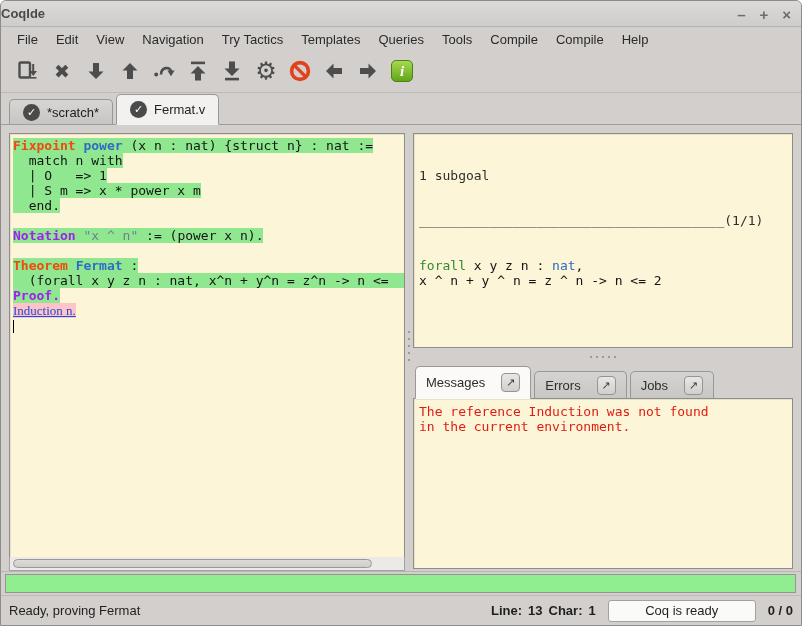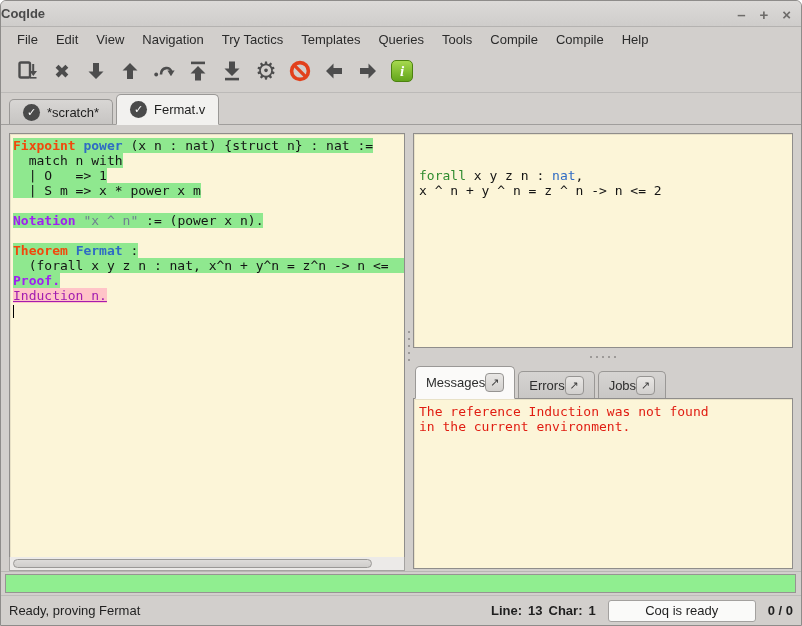--- a/index.html
+++ b/index.html
@@ -55,38 +55,38 @@
   .code, .mono { font-family:"DejaVu Sans Mono",monospace; font-size:13px; line-height:15px; white-space:pre; }
   .code-line { height:15px; }
   .hl-green  { background:#8fe88f; }
   .hl-pink   { background:#ffc4c8; }
   .line-green-full { background:#8fe88f; }
   .seg-kw1    { color:#f1480c; font-weight:bold; }
   .seg-ident  { color:#2f6bc4; font-weight:bold; }
   .seg-kw2    { color:#a020f0; font-weight:bold; }
   .seg-string { color:#708090; }
   .seg-plain  { color:#141414; }
-  .seg-error  { color:#a21caf; text-decoration:underline; }
+  .seg-error  { color:#1d4ed8; text-decoration:underline;font-family:Liberation Serif, serif; }
   .seg-forall { color:#2e8b2e; }
   .seg-type   { color:#2f6bc4; }
   .caret { display:inline-block; width:1px; height:13px; background:#000; vertical-align:text-bottom; }
   .hscroll { height:14px; background:#eceae8; border:1px solid #a5a3a1; border-top:none; position:relative; }
   .hthumb { position:absolute; left:3px; top:2px; height:9px; width:91%; background:linear-gradient(#dddbd9,#cfcdcb); border:1px solid #9a9896; border-radius:5px; }
   .vsplit { position:absolute; left:404px; top:0; width:8px; height:100%; display:flex; flex-direction:column; align-items:center; justify-content:flex-start; }
   .vsplit .dots { margin-top:205px; display:flex; flex-direction:column; gap:5px; }
   .dot { width:2px; height:2px; border-radius:50%; background:#8b8987; }
   .goal-pane { position:absolute; left:412px; right:8px; top:7px; height:215px; padding:4px 4px 0 5px; overflow:hidden; }
   .hsplit { position:absolute; left:412px; right:8px; top:224px; height:14px; display:flex; align-items:center; justify-content:center; }
   .hsplit .dots { display:flex; gap:4px; }
   .goal-sep-line { display:flex; }
   
   .console { position:absolute; left:412px; right:8px; top:238px; bottom:2px; display:flex; flex-direction:column; }
   .console-tabs { height:34px; display:flex; align-items:flex-end; padding-left:2px; }
   .ctab {
-    display:inline-flex; align-items:center; gap:0; padding:0 10px; height:27px;
+    display:inline-flex; align-items:center; gap:16px; padding:0 10px; height:27px;
     background:linear-gradient(#d6d4d2,#c9c7c5); border:1px solid #9a9896; border-bottom:none;
     border-radius:5px 5px 0 0; margin-right:3px;
   }
   .ctab.active { height:33px; background:#fbfaf9; margin-bottom:-1px; border-bottom:1px solid #fbfaf9; z-index:2; }
   .detach-btn {
     width:19px; height:19px; border:1px solid #969492; border-radius:4px;
     background:linear-gradient(#e9e7e5,#d2d0ce); display:flex; align-items:center; justify-content:center;
     font-size:11px; color:#3c3c3c;
   }
   .console-page { flex:1 1 auto; padding:5px 12px 0 5px; overflow:hidden; }
@@ -208,20 +208,21 @@
     </div>
 
   <div class="content">
 
     <div class="editor-wrap">
       <div class="editor pane" style="border-bottom:none;">
           <div class="code code-line"><span class="hl-green"><span class="seg-kw1">Fixpoint</span><span class="seg-plain"> </span><span class="seg-ident">power</span><span class="seg-plain"> (x n : nat) {struct n} : nat :=</span></span></div>
           <div class="code code-line"><span class="hl-green"><span class="seg-plain">  match n with</span></span></div>
           <div class="code code-line"><span class="hl-green"><span class="seg-plain">  | O   =&gt; 1</span></span></div>
           <div class="code code-line"><span class="hl-green"><span class="seg-plain">  | S m =&gt; x * power x m</span></span></div>
+          <div class="code code-line"><span class="hl-green"><span class="seg-plain">  end.</span></span></div>
           <div class="code code-line"></div>
           <div class="code code-line"><span class="hl-green"><span class="seg-kw2">Notation</span><span class="seg-plain"> </span><span class="seg-string">"x ^ n"</span><span class="seg-plain"> := (power x n).</span></span></div>
           <div class="code code-line"></div>
           <div class="code code-line"><span class="hl-green"><span class="seg-kw1">Theorem</span><span class="seg-plain"> </span><span class="seg-ident">Fermat</span><span class="seg-plain"> :</span></span></div>
           <div class="code code-line line-green-full"><span class="seg-plain">  (forall x y z n : nat, x^n + y^n = z^n -&gt; n &lt;=</span></div>
           <div class="code code-line"><span class="hl-green"><span class="seg-kw2">Proof.</span></span></div>
           <div class="code code-line"><span class="hl-pink"><span class="seg-error">Induction n.</span></span></div>
           <div class="code code-line"><span class="caret"></span></div>
         </div>
       <div class="hscroll">
@@ -233,20 +234,24 @@
       <span class="dots">
         <span class="dot"></span>
           <span class="dot"></span>
           <span class="dot"></span>
           <span class="dot"></span>
           <span class="dot"></span>
       </span>
     </div>
 
     <div class="goal-pane pane mono">
+      <div class="code-line">1 subgoal</div>
+      <div class="code-line goal-sep-line">
+        <span>_______________________________________</span><span>(1/1)</span>
+      </div>
       <div id="goal-lines"><div class="code code-line"><span class="seg-forall">forall</span><span class="seg-plain"> x y z n : </span><span class="seg-type">nat</span><span class="seg-plain">,</span></div><div class="code code-line"><span class="seg-plain">x ^ n + y ^ n = z ^ n -&gt; n &lt;= 2</span></div></div>
     </div>
 
     <div class="hsplit">
       <span class="dots">
         <span class="dot"></span>
           <span class="dot"></span>
           <span class="dot"></span>
           <span class="dot"></span>
           <span class="dot"></span>

